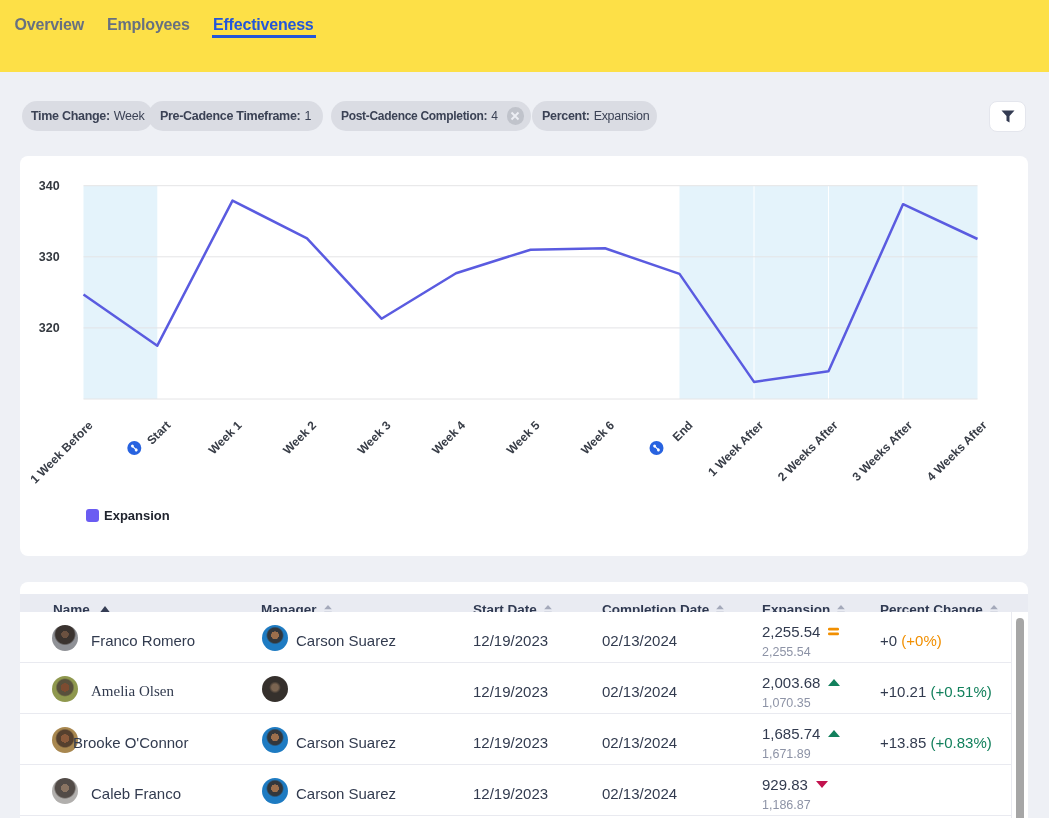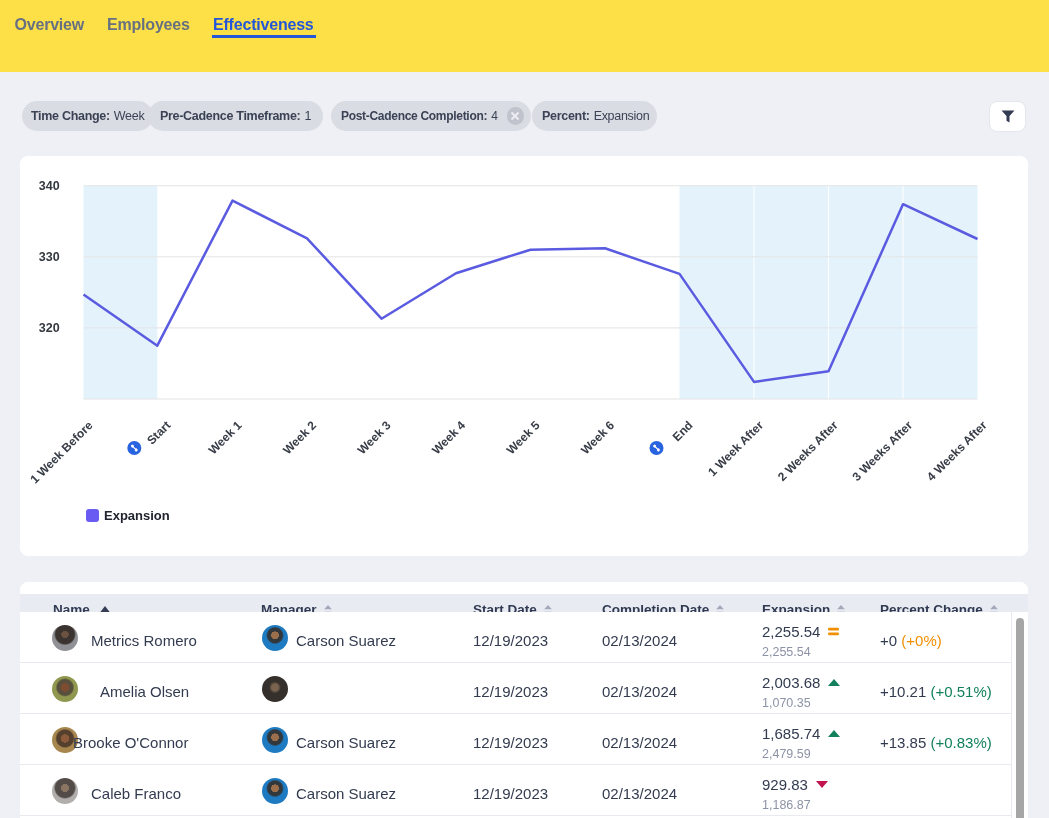--- a/index.html
+++ b/index.html
@@ -126,51 +126,51 @@
           <path d="M4 11 L0.2 6.8 H7.8 Z" fill="#a4a9ba"></path>
         </svg></div>
     <div class="th" style="left:860px;">Percent Change<svg style="margin-left:7px; margin-top:2px;" width="8" height="11" viewBox="0 0 8 11">
           <path d="M4 0 L7.8 4.2 H0.2 Z" fill="#a4a9ba"></path>
           <path d="M4 11 L0.2 6.8 H7.8 Z" fill="#a4a9ba"></path>
         </svg></div>
   </div>
 
   <div class="row" style="top:30px;">
     <div class="avatar" style="left:32px; background:radial-gradient(circle at 50% 36%, #6b5140 0 17%, #3a332f 18% 44%, #8f9196 52%);"></div>
-    <div class="cellname" style="left:71px;">Metrics Romero</div>
+    <div class="cellname" style="left:71px;">Franco Romero</div>
     <div class="avatar" style="left:241.5px; background:radial-gradient(circle at 50% 40%, #9c6f4c 0 19%, #32373c 20% 36%, #1e7bc2 44%);"></div>
     <div class="cellname" style="left:276px;">Carson Suarez</div>
     <div class="cellname" style="left:453px;">12/19/2023</div>
     <div class="cellname" style="left:582px;">02/13/2024</div>
     <div class="exp1">2,255.54<svg style="margin-left:8px" width="11" height="9" viewBox="0 0 11 9">
           <rect y="0.8" width="11" height="2.7" rx="1.3" fill="#f18f01"></rect>
           <rect y="5.5" width="11" height="2.7" rx="1.3" fill="#f18f01"></rect>
         </svg></div>
     <div class="exp2">2,255.54</div>
     <div class="pct">+0 <span class="org">(+0%)</span></div>
   </div>
   <div class="row" style="top:81px;">
     <div class="avatar" style="left:32px; background:radial-gradient(circle at 50% 44%, #7d4c31 0 21%, #58503c 22% 40%, #8f984e 48%);"></div>
-    <div class="cellname" style="left:80px;">Amelia Olsen</div>
+    <div class="cellname" style="left:71px;font-family:Liberation Serif, serif;">Amelia Olsen</div>
     <div class="avatar" style="left:241.5px; background:radial-gradient(circle at 50% 44%, #7a6450 0 17%, #35302c 30%);"></div>
     <div class="cellname" style="left:453px;">12/19/2023</div>
     <div class="cellname" style="left:582px;">02/13/2024</div>
     <div class="exp1">2,003.68<span class="up"></span></div>
     <div class="exp2">1,070.35</div>
     <div class="pct">+10.21 <span class="grn">(+0.51%)</span></div>
   </div>
   <div class="row" style="top:132px;">
     <div class="avatar" style="left:32px; background:radial-gradient(circle at 50% 44%, #8a5a3b 0 21%, #55402e 22% 42%, #a8874f 50%);"></div>
     <div class="cellname" style="left:53px;">Brooke O'Connor</div>
     <div class="avatar" style="left:241.5px; background:radial-gradient(circle at 50% 40%, #9c6f4c 0 19%, #32373c 20% 36%, #1e7bc2 44%);"></div>
     <div class="cellname" style="left:276px;">Carson Suarez</div>
     <div class="cellname" style="left:453px;">12/19/2023</div>
     <div class="cellname" style="left:582px;">02/13/2024</div>
     <div class="exp1">1,685.74<span class="up"></span></div>
-    <div class="exp2">2,479.59</div>
+    <div class="exp2">1,671.89</div>
     <div class="pct">+13.85 <span class="grn">(+0.83%)</span></div>
   </div>
   <div class="row" style="top:183px;">
     <div class="avatar" style="left:32px; background:radial-gradient(circle at 50% 38%, #8a7462 0 19%, #524b47 20% 46%, #b1afad 54%);"></div>
     <div class="cellname" style="left:71px;">Caleb Franco</div>
     <div class="avatar" style="left:241.5px; background:radial-gradient(circle at 50% 40%, #9c6f4c 0 19%, #32373c 20% 36%, #1e7bc2 44%);"></div>
     <div class="cellname" style="left:276px;">Carson Suarez</div>
     <div class="cellname" style="left:453px;">12/19/2023</div>
     <div class="cellname" style="left:582px;">02/13/2024</div>
     <div class="exp1">929.83<span class="down"></span></div>

